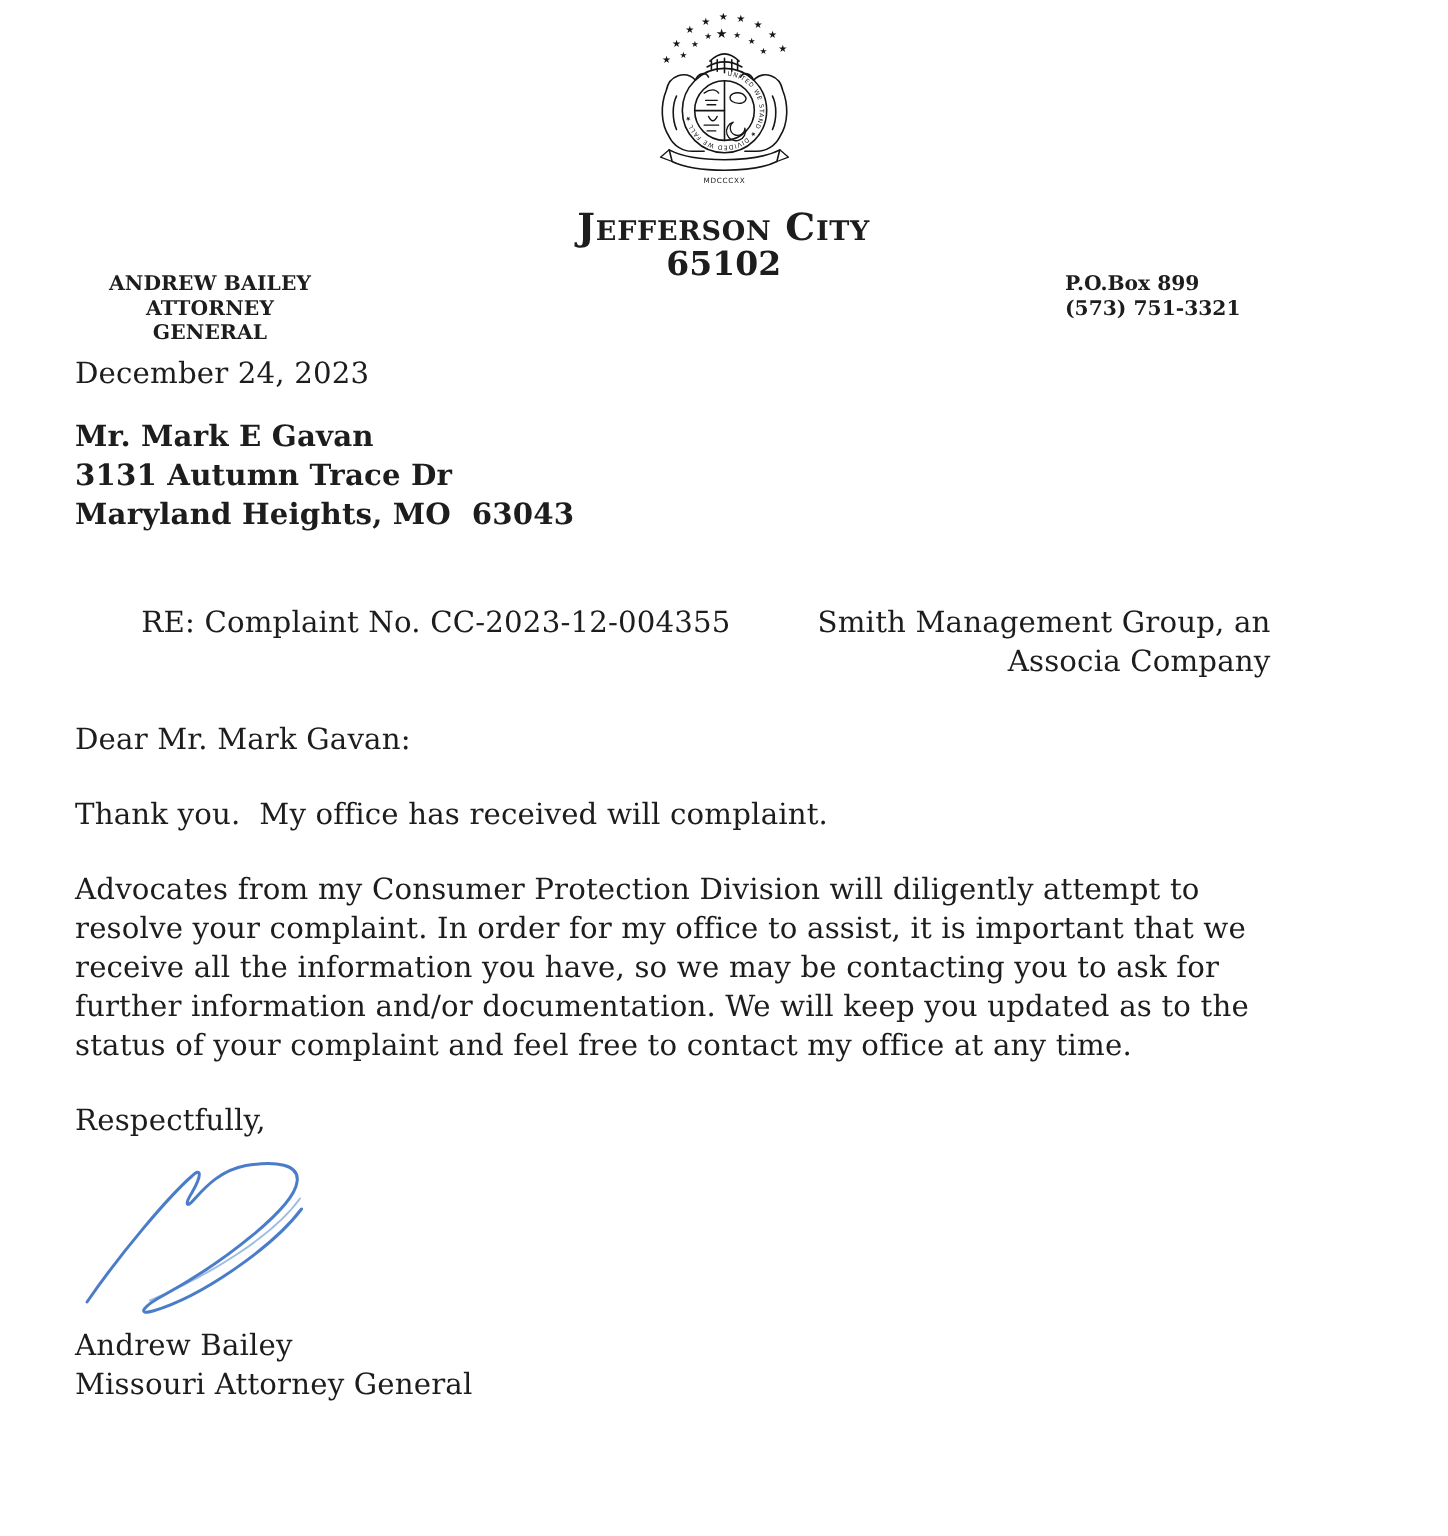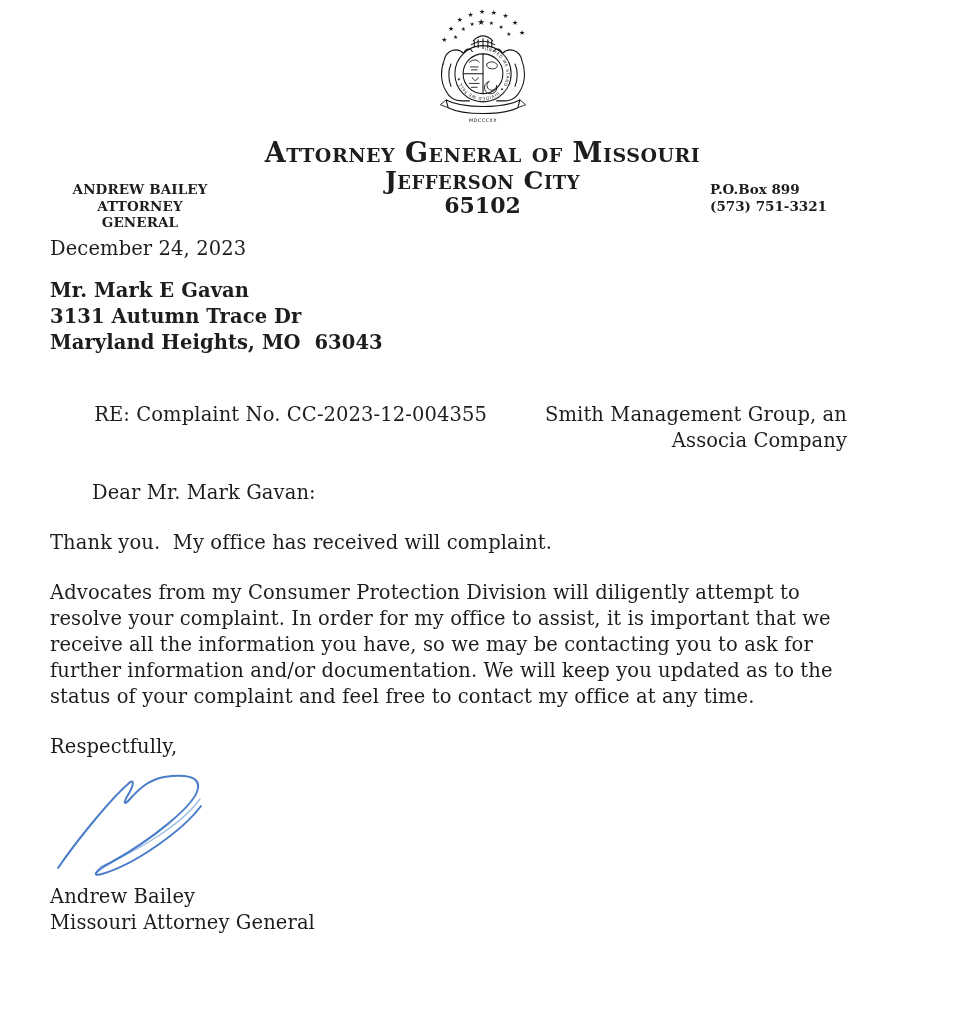--- a/index.html
+++ b/index.html
@@ -74,21 +74,21 @@
     padding: 4px 118px 0 50px;
     font-size: 19.5px;
     line-height: 26px;
     letter-spacing: 0.1px;
   }
   .letter-body .bindtext { white-space: pre-wrap; }
   .date-line { margin-top: 0; }
   .recipient-block { margin-top: 16px; font-weight: bold; }
   .re-block { margin-top: 46px; text-align: right; }
   .re-subject { margin-left: 58px; }
-  .salutation { margin-top: 26px; margin-left: 42px; }
+  .salutation { margin-top: 26px; }
   .para-thanks { margin-top: 24px; }
   .para-main { margin-top: 24px; }
   .para-again { margin-top: 24px; }
   .closing { margin-top: 24px; }
   .signature-wrap { margin-top: 8px; height: 112px; }
   .signoff-block { margin-top: 4px; }
 </style>
 </head>
 <body>
 
@@ -154,21 +154,20 @@
       </g>
 
       <g>
         <path d="M28 97 C45 106, 87 106, 104 97 L102 105 C86 113, 46 113, 30 105 Z"></path>
         <path d="M28 97 L22 102 L30 105 M104 97 L110 102 L102 105" stroke-width="0.9"></path>
       </g>
       <text x="66" y="120" text-anchor="middle" fill="#151515" stroke="none" font-size="5" letter-spacing="0.5" font-family="DejaVu Sans, sans-serif">MDCCCXX</text>
     </svg>
 
     <div class="center-block">
-      <div class="title-main">Attorney General of Missouri</div>
       <div class="title-city">Jefferson City</div>
       <div class="title-zip">65102</div>
     </div>
 
     <div class="left-block">
       <div>ANDREW BAILEY</div>
       <div>ATTORNEY GENERAL</div>
     </div>
 
     <div class="right-block">

